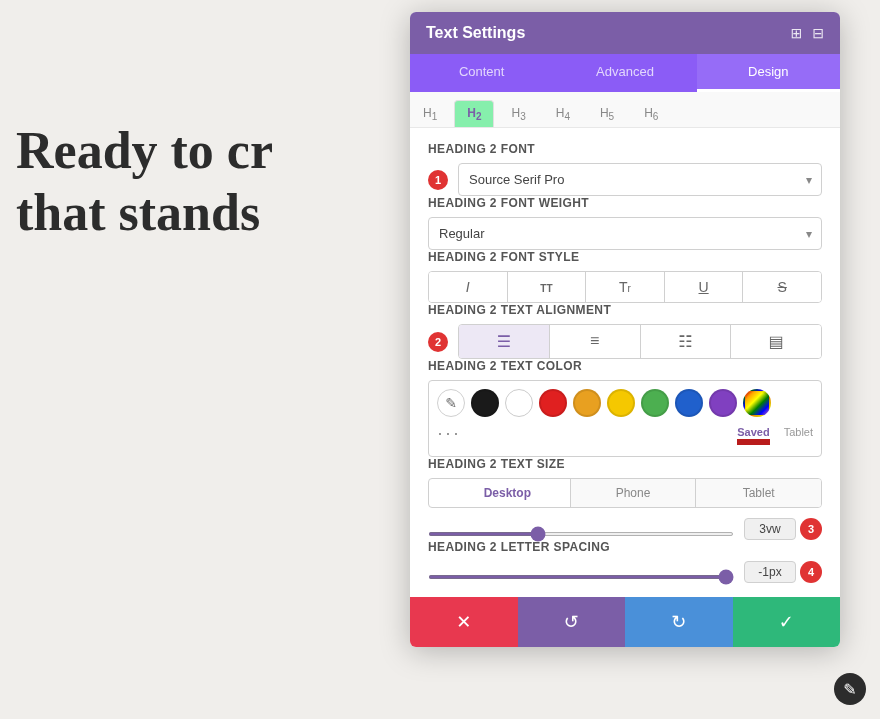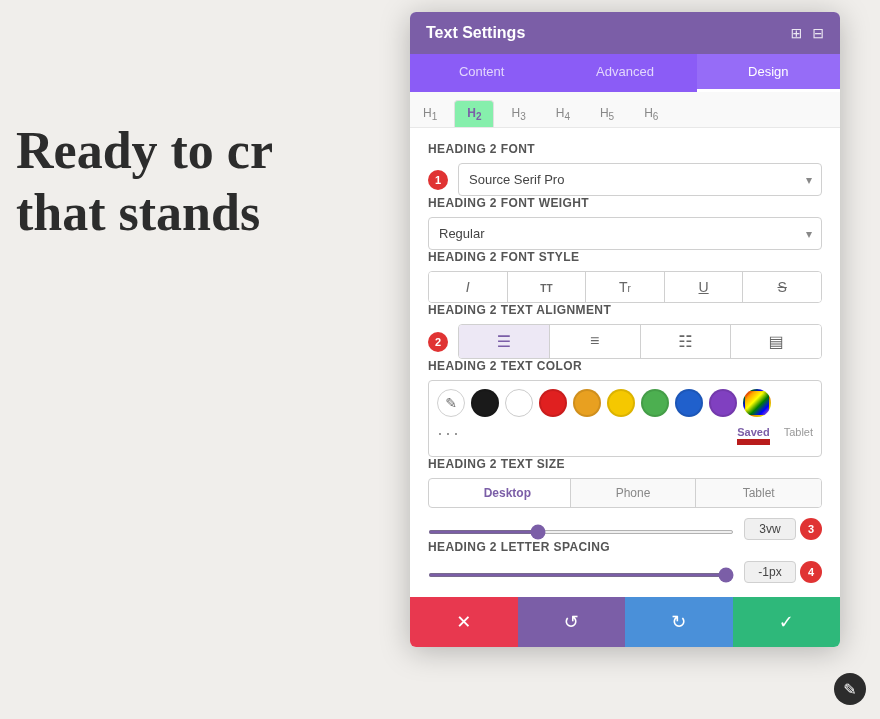--- a/index.html
+++ b/index.html
@@ -280,21 +280,21 @@
     .device-tab:last-child { border-right: none; }
     .device-tab.active {
       background: #fff;
       color: #7b5ea7;
       font-weight: 600;
     }
 
     
     .slider-row {
       display: flex;
-      align-items: center;
+      align-items: flex-end;
       gap: 10px;
     }
     .slider-wrap {
       flex: 1;
     }
     .slider-wrap input[type=range] {
       width: 100%;
       accent-color: #7b5ea7;
       height: 4px;
     }

